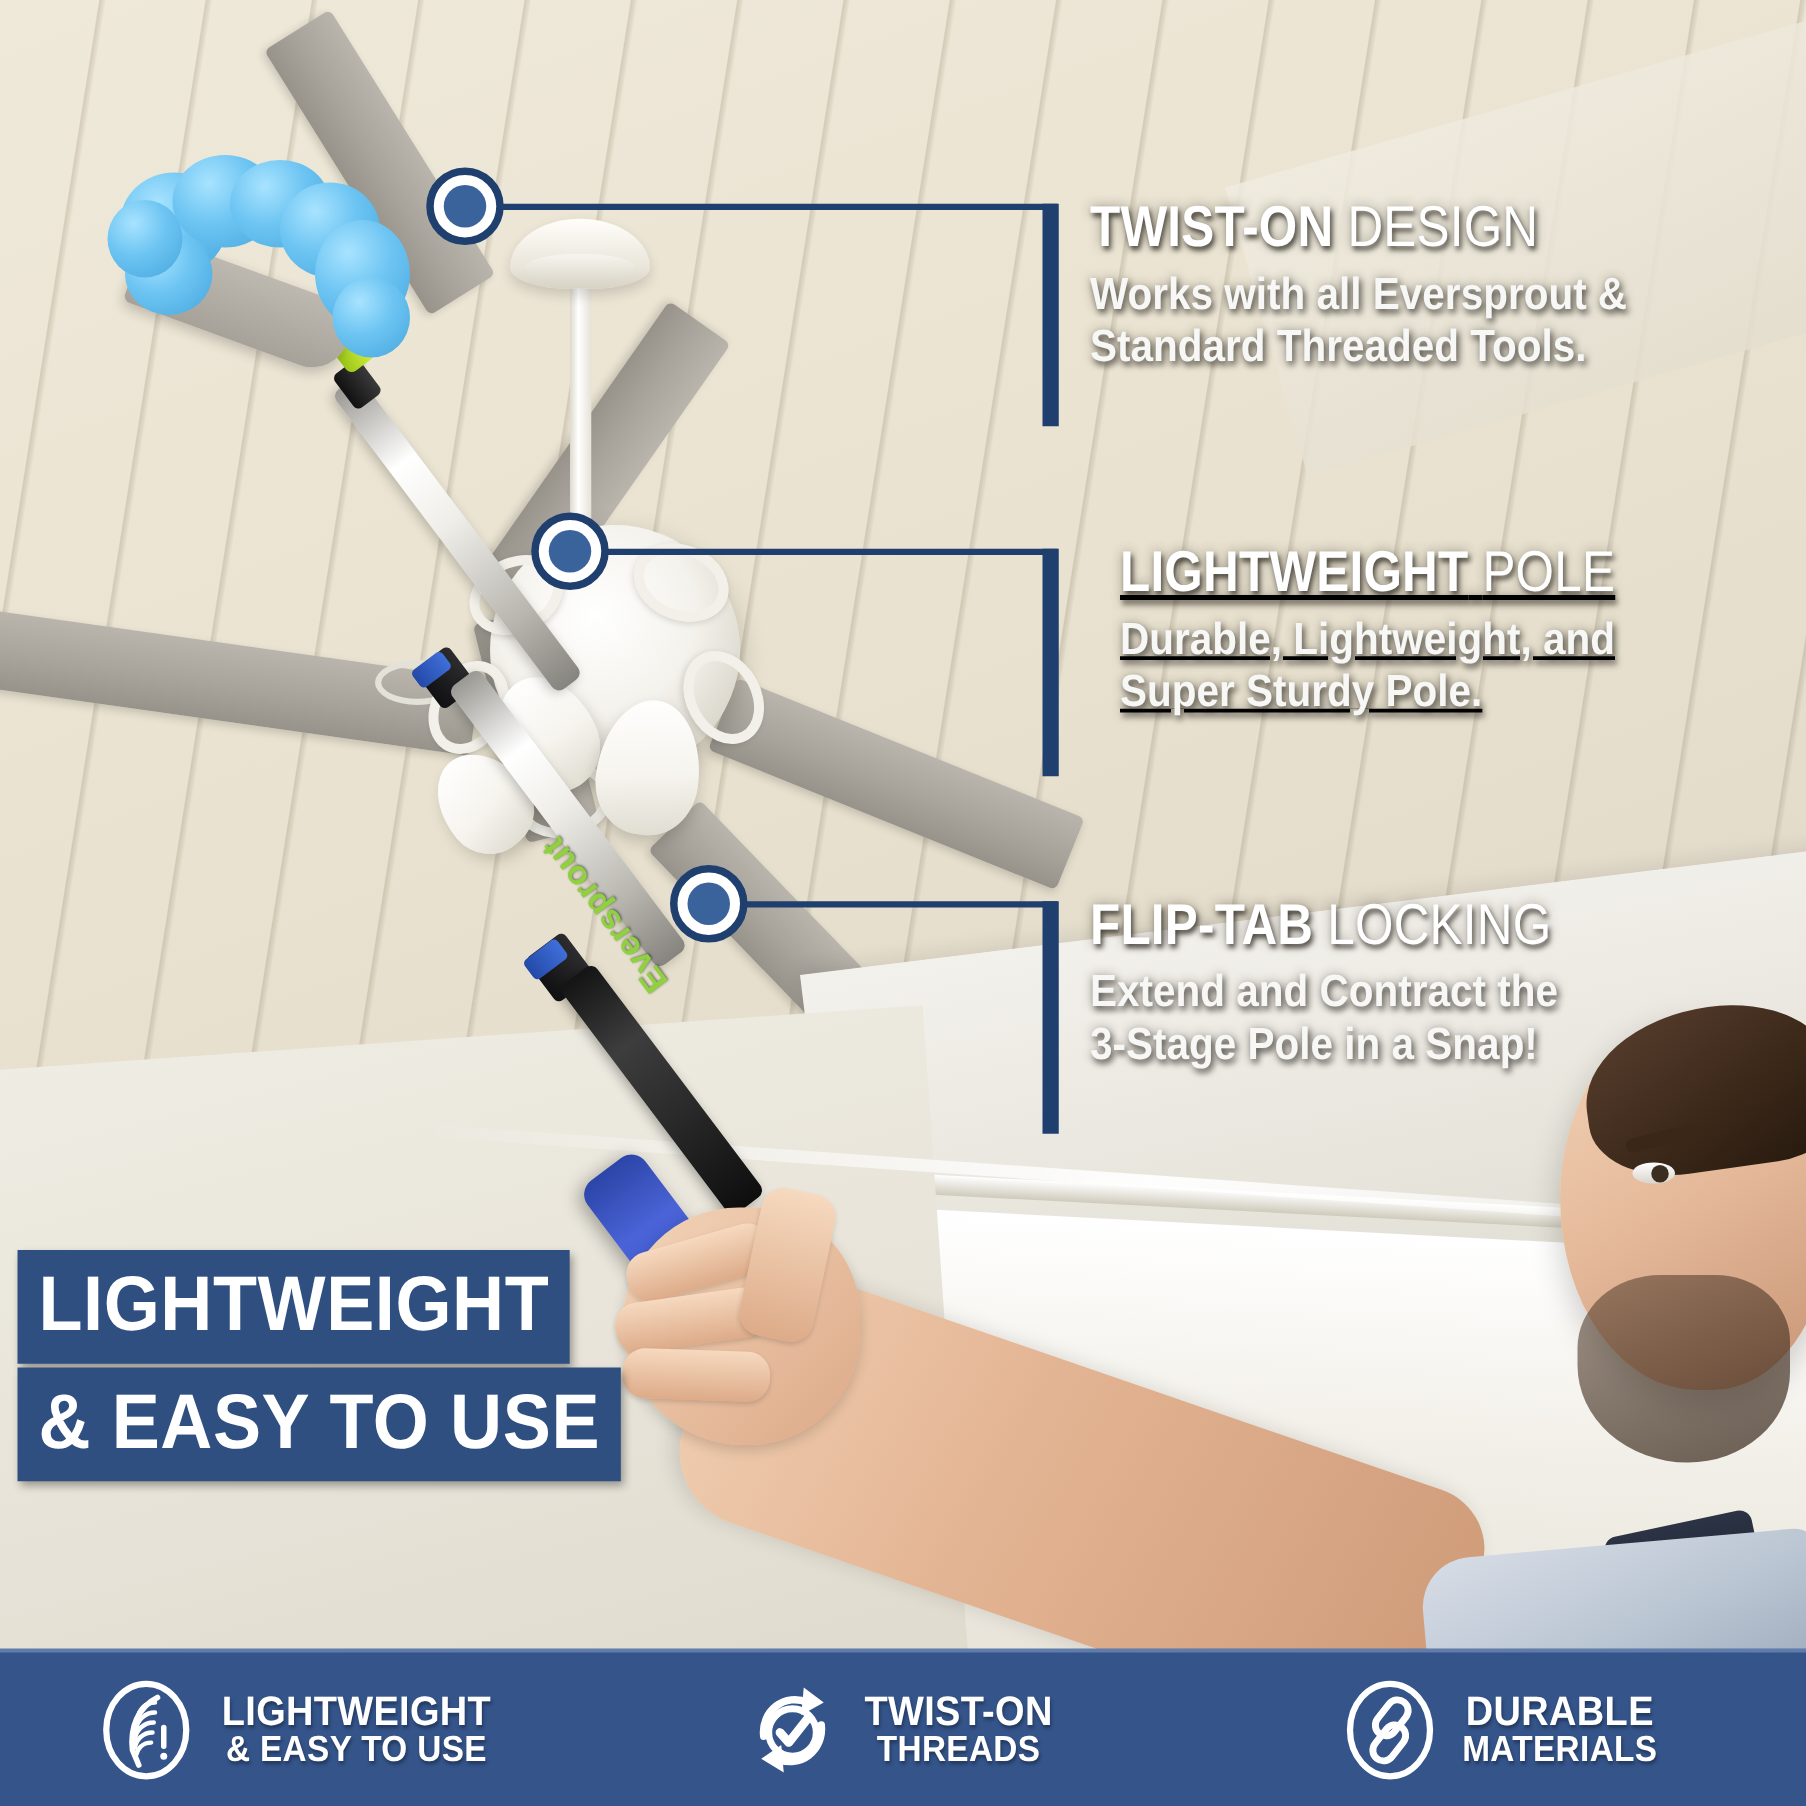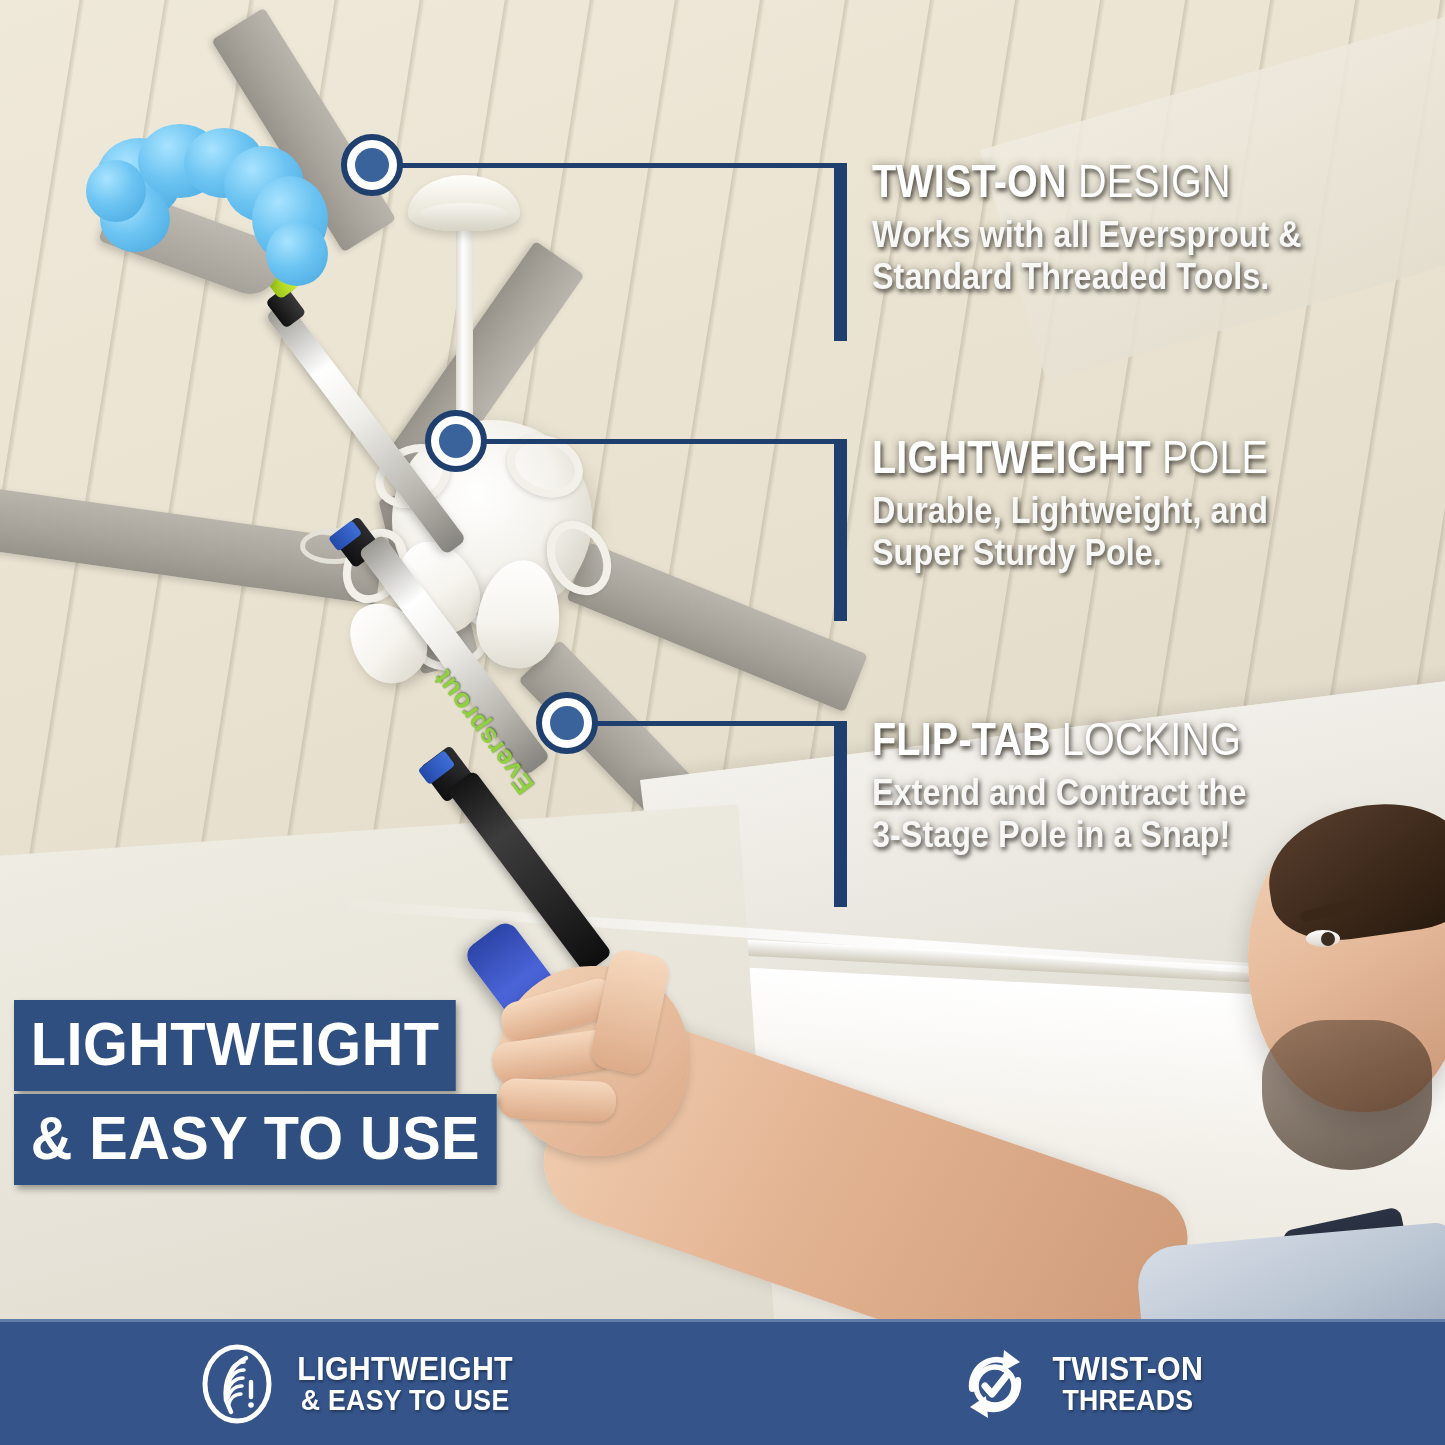--- a/index.html
+++ b/index.html
@@ -396,21 +396,21 @@
       </div>
     </div>
   </div>
 
   <div class="callout">
     <div class="marker" style="left:425px;top:410px;">
       <div class="dot"></div>
     </div>
     <div class="lead-h" style="left:484px;top:439px;width:362px;"></div>
     <div class="lead-v" style="left:834px;top:439px;height:182px;"></div>
-    <div class="ctext" style="left:872px;top:434px;">
+    <div class="ctext" style="left:896px;top:434px;text-decoration:underline;">
       <div class="ctitle">
         <b>LIGHTWEIGHT</b>
         <span>POLE</span>
       </div>
       <div class="cbody">
         <div>Durable, Lightweight, and</div>
         <div>Super Sturdy Pole.</div>
       </div>
     </div>
   </div>
@@ -469,16 +469,29 @@
           <path d="M27 44 L34 52 L49 33" fill="none" stroke="#ffffff" stroke-width="7" stroke-linecap="round" stroke-linejoin="round"></path>
         </svg>
       </div>
       <div class="flabel">
         <span class="l1">TWIST-ON</span>
         <span class="l2">THREADS</span>
       </div>
     </div>
 
 
+    <div class="feature">
+      <div class="fico">
+        <svg viewBox="0 0 74 84" width="74" height="84" aria-hidden="true">
+          <ellipse cx="37" cy="42" rx="32" ry="37" fill="none" stroke="#ffffff" stroke-width="5"></ellipse>
+          <rect x="30" y="16" width="17" height="32" rx="8.5" transform="rotate(38 38 32)" fill="none" stroke="#ffffff" stroke-width="5.5"></rect>
+          <rect x="28" y="36" width="17" height="32" rx="8.5" transform="rotate(38 36 52)" fill="none" stroke="#ffffff" stroke-width="5.5"></rect>
+        </svg>
+      </div>
+      <div class="flabel">
+        <span class="l1">DURABLE</span>
+        <span class="l2">MATERIALS</span>
+      </div>
+    </div>
 
   </div>
 
 </div>
 
 </body></html>

